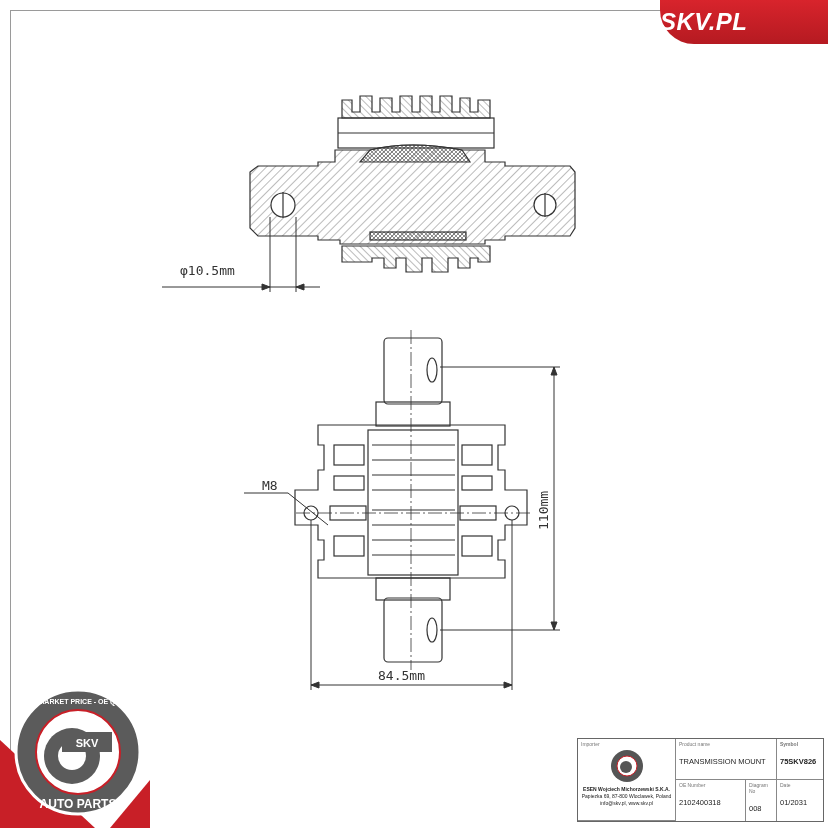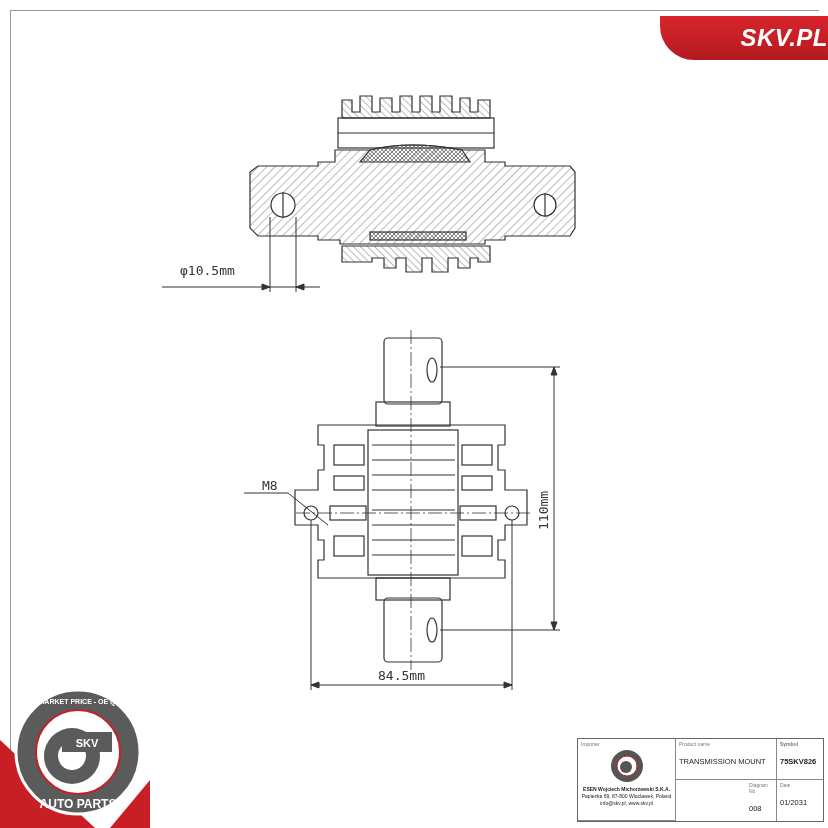--- a/index.html
+++ b/index.html
@@ -1,18 +1,18 @@
 <!DOCTYPE html>
 <html><head>
 <meta charset="utf-8">
 <style>
   html,body{margin:0;padding:0;background:#fff;}
   body{width:828px;height:828px;position:relative;overflow:hidden;font-family:"Liberation Sans",sans-serif;}
   .frame{position:absolute;left:10px;top:10px;width:808px;height:808px;border-left:1px solid #9a9a9a;border-top:1px solid #9a9a9a;}
-  .brand{position:absolute;right:0;top:0;width:168px;height:44px;background:linear-gradient(180deg,#d8242c,#b51a21);border-bottom-left-radius:34px;display:flex;align-items:center;justify-content:flex-end;margin-top:16px;}
+  .brand{position:absolute;right:0;top:0;width:168px;height:44px;background:linear-gradient(180deg,#d8242c,#b51a21);border-bottom-left-radius:34px;display:flex;align-items:center;justify-content:flex-start;}
   .brand span{color:#fff;font-weight:bold;font-size:24px;letter-spacing:0.5px;font-style:italic;}
   .drawing{position:absolute;left:0;top:0;width:828px;height:828px;}
   .dim{font-family:"DejaVu Sans Mono",monospace;font-size:13px;fill:#333;}
   .badge{position:absolute;left:0;top:680px;width:150px;height:148px;}
   .tb{position:absolute;left:577px;top:738px;width:245px;height:82px;border:1px solid #666;font-size:6px;color:#333;}
   .tb .cell{position:absolute;border-right:1px solid #888;border-bottom:1px solid #888;box-sizing:border-box;padding:2px 3px;}
   .tb .lab{font-size:5px;color:#777;display:block;}
   .tb .val{font-size:7.5px;color:#222;display:block;margin-top:10px;}
   .tb .imp{font-size:5px;text-align:center;line-height:7px;color:#222;}
 </style>
@@ -137,20 +137,24 @@
     </div>
   </div>
   <div class="cell" style="left:98px;top:0;width:101px;height:41px;">
     <span class="lab">Product name</span>
     <span class="val">TRANSMISSION MOUNT</span>
   </div>
   <div class="cell" style="left:199px;top:0;width:46px;height:41px;border-right:none;font-weight:bold;">
     <span class="lab">Symbol</span>
     <span class="val">75SKV826</span>
   </div>
+  <div class="cell" style="left:98px;top:41px;width:70px;height:41px;border-bottom:none;">
+    <span class="lab">OE Number</span>
+    <span class="val">2102400318</span>
+  </div>
   <div class="cell" style="left:168px;top:41px;width:31px;height:41px;border-bottom:none;">
     <span class="lab">Diagram No</span>
     <span class="val">008</span>
   </div>
   <div class="cell" style="left:199px;top:41px;width:46px;height:41px;border-right:none;border-bottom:none;">
     <span class="lab">Date</span>
     <span class="val">01/2031</span>
   </div>
 </div>
 

